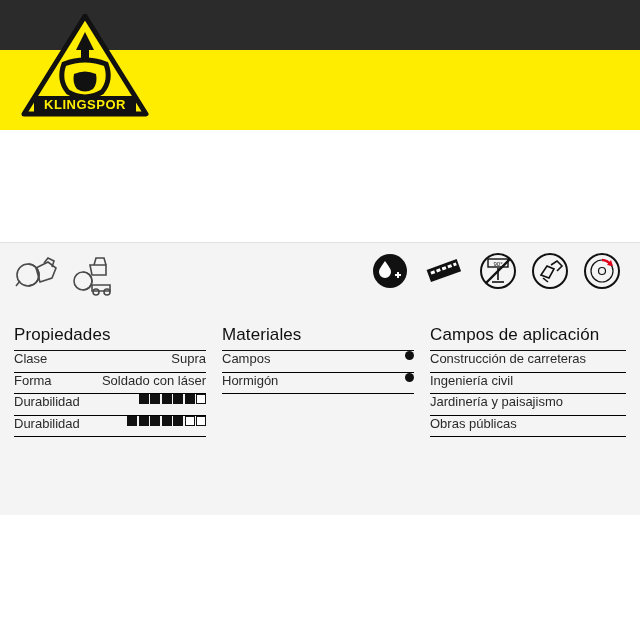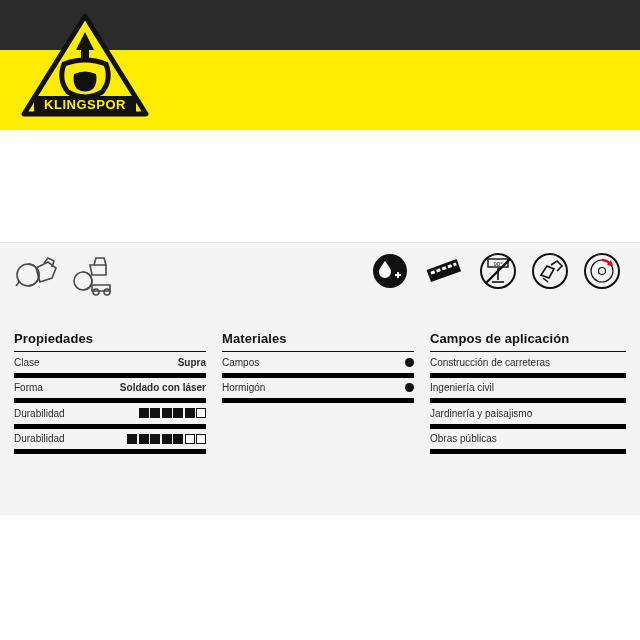--- a/index.html
+++ b/index.html
@@ -88,41 +88,41 @@
   }
   .col {
     position: absolute;
     top: 10px;
   }
   .col-props { left: 14px; width: 192px; }
   .col-mats  { left: 222px; width: 192px; }
   .col-apps  { left: 430px; width: 196px; }
 
   .col-title {
-    font-size: 13px;
-    font-weight: bold;
+    font-size: 17px;
+    font-weight: normal;
     color: #111;
     letter-spacing: .1px;
     padding-bottom: 5px;
     border-bottom: 1.5px solid #111;
-    margin: 6px 0 0 0;
+    margin: 0 0 0 0;
   }
   .row {
     display: flex;
-    align-items: center;
+    align-items: flex-start;
     justify-content: space-between;
-    font-size: 10px;
+    font-size: 13px;
     color: #2a2a2a;
     height: 20.5px;
-    border-bottom: 5px solid #000000;
+    border-bottom: 1px solid #000000;
     white-space: nowrap;
     overflow: hidden;
   }
   .row .k { text-align: left; }
-  .row .v { text-align: right; color: #2a2a2a; font-weight: bold; }
+  .row .v { text-align: right; color: #2a2a2a; }
   .row.single { justify-content: flex-start; }
 
   
   .rating {
     display: flex;
     gap: 1.5px;
   }
   .sq {
     width: 10px;
     height: 10px;

